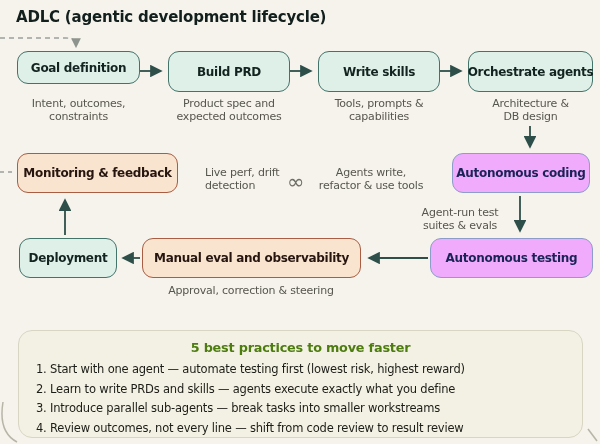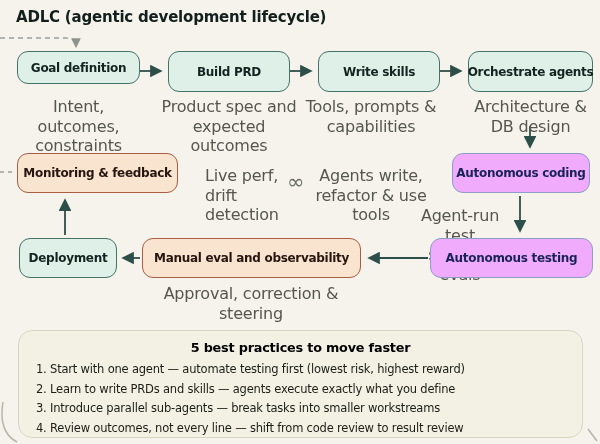--- a/index.html
+++ b/index.html
@@ -17,35 +17,35 @@
     position:absolute; box-sizing:border-box;
     display:flex; align-items:center; justify-content:center;
     border-radius:11px; border:1.6px solid;
     font-weight:bold; font-size:12px; letter-spacing:-0.3px;
     text-align:center; white-space:nowrap;
   }
   .node.green { background:#def0e7; border-color:#44736a; color:#132420; }
   .node.peach { background:#f9e4cf; border-color:#a95d43; color:#27150f; }
   .node.blue  { background:#f0abfc; border-color:#8d9cc8; color:#1a2356; }
   .sub, .note {
-    position:absolute; font-size:16px; line-height:1.22; color:#57564e;
+    position:absolute; font-size:11px; line-height:1.22; color:#57564e;
     text-align:center; white-space:pre-line; letter-spacing:-0.2px;
   }
   .note-left { text-align:left; }
   .infinity {
     position:absolute; font-size:21px; color:#6f6f68; line-height:1;
   }
   .panel {
     position:absolute; left:18px; top:330px; width:565px; height:108px;
     box-sizing:border-box; background:#f3f1e3;
     border:1px solid #d8d5c3; border-radius:14px;
   }
   .panel-title {
     margin-top:9px; text-align:center;
-    font-size:12.8px; font-weight:bold; color:#000000; letter-spacing:-0.2px;
+    font-size:12.8px; font-weight:bold; color:#4d7c0f; letter-spacing:-0.2px;
   }
   .panel-items { margin:5px 0 0 0; padding:0 17px; list-style:none; }
   .panel-items li {
     font-size:11.5px; line-height:19.5px; letter-spacing:-0.2px;
     color:#1d1d18; white-space:nowrap;
   }
 </style>
 </head>
 <body>
 
@@ -81,21 +81,21 @@
 
   <div class="node green" style="left:17px; top:51px; width:123px; height:33px;">Goal definition</div>
   <div class="node green" style="left:168px; top:51px; width:122px; height:41px;">Build PRD</div>
   <div class="node green" style="left:318px; top:51px; width:122px; height:41px;">Write skills</div>
   <div class="node green" style="left:468px; top:51px; width:125px; height:41px;">Orchestrate agents</div>
 
   <div class="sub" style="left:17px; top:97px; width:123px;">Intent, outcomes,
 constraints</div>
   <div class="sub" style="left:160px; top:97px; width:138px;">Product spec and
 expected outcomes</div>
-  <div class="sub" style="left:302px; top:97px; width:138px;">Tools, prompts &amp;
+  <div class="sub" style="left:310px; top:97px; width:138px;">Tools, prompts &amp;
 capabilities</div>
   <div class="sub" style="left:468px; top:97px; width:125px;">Architecture &amp;
 DB design</div>
 
   <div class="node peach" style="left:17px; top:153px; width:161px; height:40px;">Monitoring &amp; feedback</div>
   <div class="note note-left" style="left:205px; top:166px; width:92px;">Live perf, drift
 detection</div>
   <div class="infinity" style="left:287px; top:172px;">∞</div>
   <div class="note" style="left:312px; top:166px; width:118px;">Agents write,
 refactor &amp; use tools</div>

